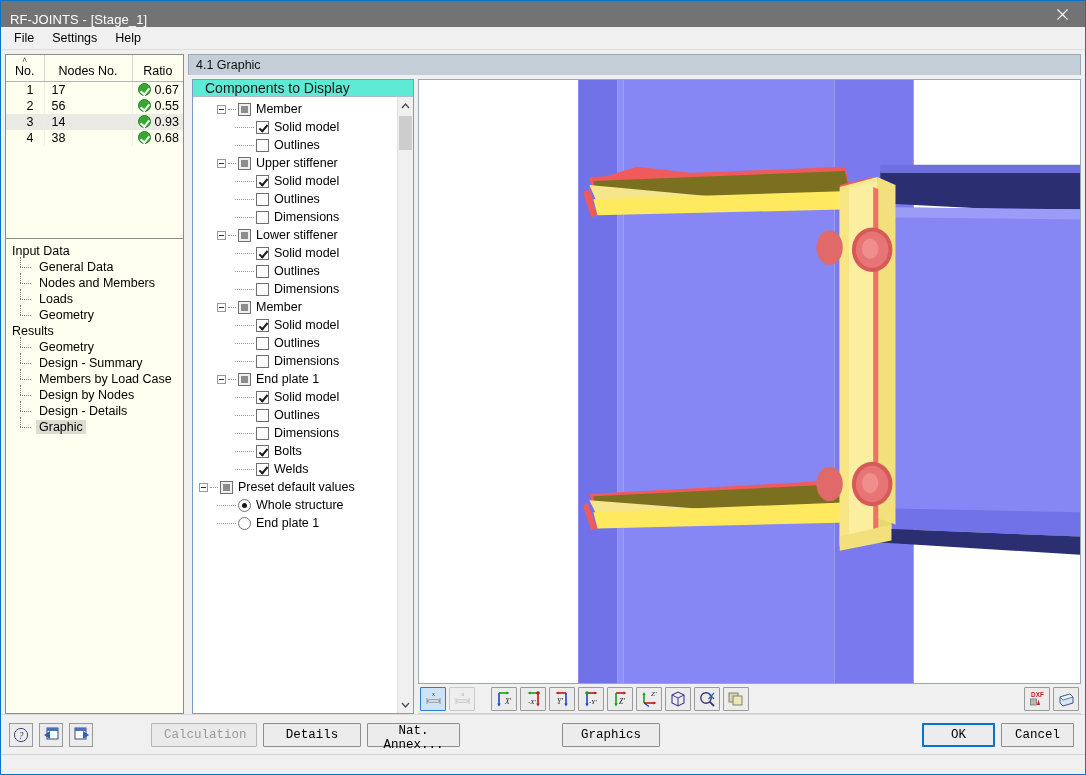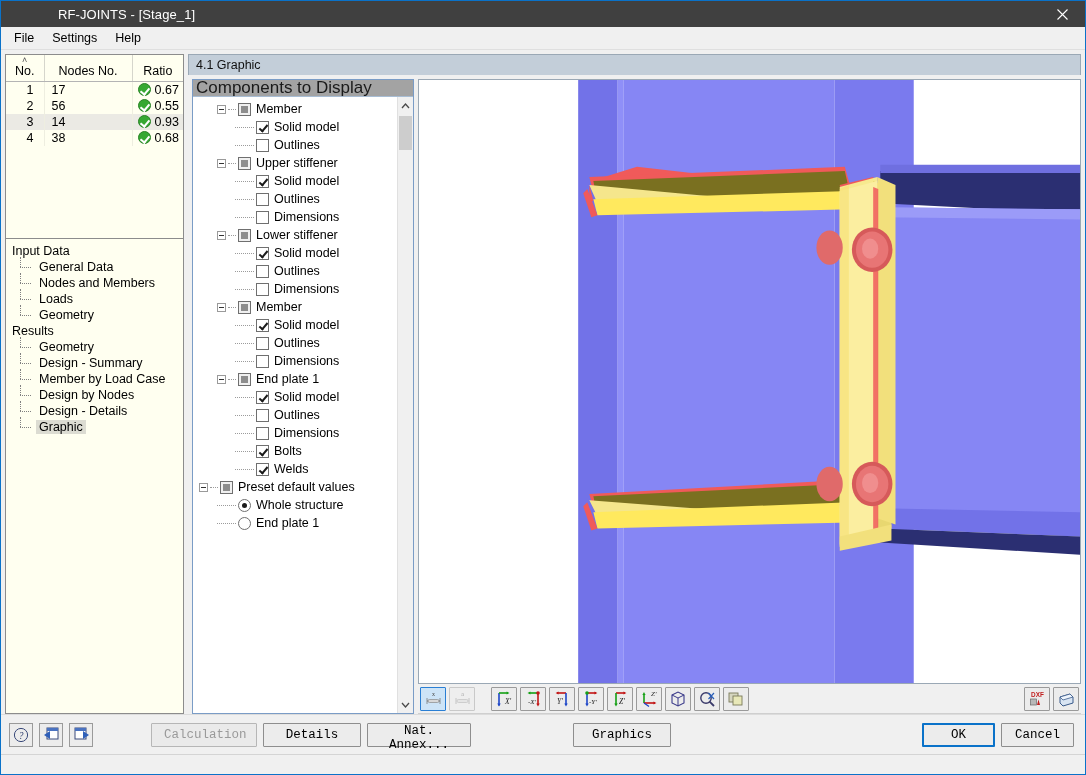--- a/index.html
+++ b/index.html
@@ -14,22 +14,22 @@
   #app {
     position: relative;
     width: 1086px; height: 775px;
     background: #f0f0f0;
     border: 1px solid #0a72c9;
     display: flex; flex-direction: column;
   }
 
   
   #titlebar {
-    height: 26px; background: #404040; color: #ffffff;
-    display: flex; align-items: center; flex: 0 0 26px; padding-left: 48px;
+    height: 26px; background: #737373; color: #ffffff;
+    display: flex; align-items: flex-end; flex: 0 0 26px;
   }
   #titlebar .title {
     padding-left: 9px; font-size: 13px; letter-spacing: .1px;
   }
   #titlebar .spacer { flex: 1; }
   .close-btn {
     width: 45px; height: 26px; display: flex; align-items: center; justify-content: center;
     cursor: pointer; color: #fff; font-size: 15px; line-height: 1;
   }
 
@@ -118,22 +118,22 @@
     flex: 1; display: flex; gap: 4px; padding: 4px 0 0 4px;
     background: #f0f0f0; min-height: 0;
   }
 
   
   #tree-pane {
     width: 222px; flex: 0 0 222px; display: flex; flex-direction: column;
     border: 1px solid #7a9cc6; background: #fff; min-height: 0;
   }
   #tree-caption {
-    height: 17px; flex: 0 0 17px; background: #a3a3a3; color: #1a1a1a;
-    font-size: 17px; display: flex; align-items: center; padding-left: 3px;
+    height: 17px; flex: 0 0 17px; background: #5eead4; color: #1a1a1a;
+    font-size: 14px; display: flex; align-items: center; padding-left: 12px;
     border-bottom: 1px solid #a8bdd4;
   }
   #tree-scrollhost { flex: 1; display: flex; min-height: 0; background: #fff; }
   #tree-content { flex: 1; overflow: hidden; padding: 3px 0 0 4px; position: relative; }
   .tnode {
     display: flex; align-items: center; height: 18px; font-size: 12.5px;
     color: #000; white-space: nowrap; position: relative; cursor: pointer;
   }
   .tnode .ind { flex: 0 0 auto; height: 18px; position: relative; }
   .expander {
@@ -295,21 +295,21 @@
 
       <div id="nav-tree">
           <div class="nav-group">Input Data</div>
           <div class="nav-child"><span class="lbl">General Data</span></div>
           <div class="nav-child"><span class="lbl">Nodes and Members</span></div>
           <div class="nav-child"><span class="lbl">Loads</span></div>
           <div class="nav-child last"><span class="lbl">Geometry</span></div>
           <div class="nav-group">Results</div>
           <div class="nav-child"><span class="lbl">Geometry</span></div>
           <div class="nav-child"><span class="lbl">Design - Summary</span></div>
-          <div class="nav-child"><span class="lbl">Member by Load Case</span></div>
+          <div class="nav-child"><span class="lbl">Members by Load Case</span></div>
           <div class="nav-child"><span class="lbl">Design by Nodes</span></div>
           <div class="nav-child"><span class="lbl">Design - Details</span></div>
           <div class="nav-child active last"><span class="lbl">Graphic</span></div>
         </div>
     </div>
 
     <div id="rightcol">
 
       <div id="panel-header">4.1 Graphic</div>
 
@@ -686,21 +686,21 @@
       <svg width="17" height="17" viewBox="0 0 17 17">
         <rect x="2" y="2" width="11" height="11" fill="#fff" stroke="#3a4a7a" stroke-width="1"></rect>
         <rect x="2" y="2" width="11" height="3" fill="#4a72c0"></rect>
         <polygon points="16,9 10,5 10,13" fill="#2f5fb8"></polygon>
       </svg>
     </div>
 
     <div class="fx-gap-1"></div>
     <button class="btn disabled" style="width:106px">Calculation</button>
     <button class="btn" style="width:98px">Details</button>
-    <button class="btn" style="width:104px">Nat. Annex...</button>
+    <button class="btn" style="width:93px">Nat. Annex...</button>
     <div class="fx-gap-3"></div>
     <button class="btn" style="width:98px">Graphics</button>
 
     <div style="flex:1"></div>
 
     <button class="btn default" style="width:73px">OK</button>
     <button class="btn" style="width:73px;margin-right:3px">Cancel</button>
   </div>
 
   <div id="statusbar"></div>

